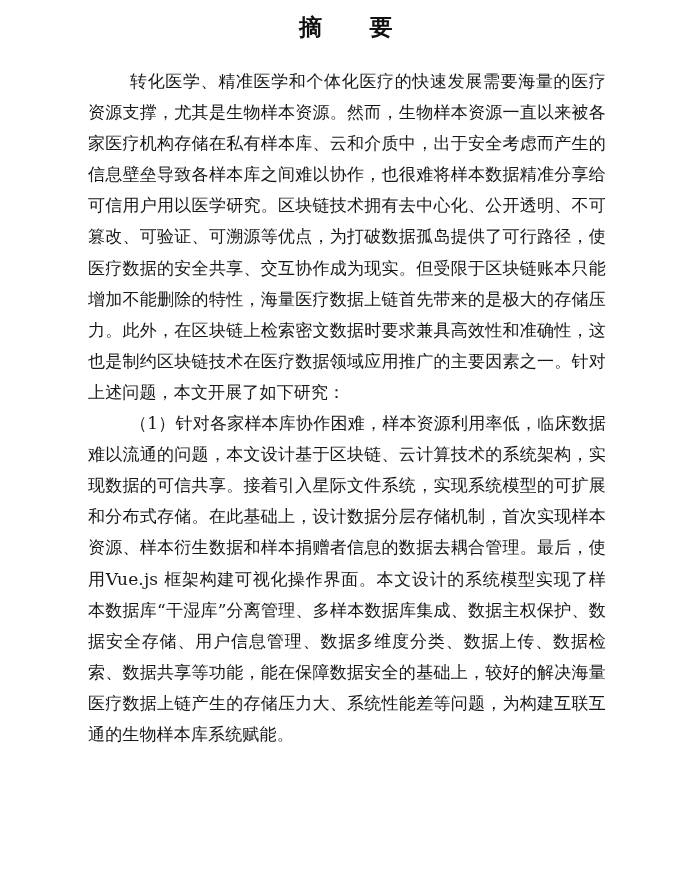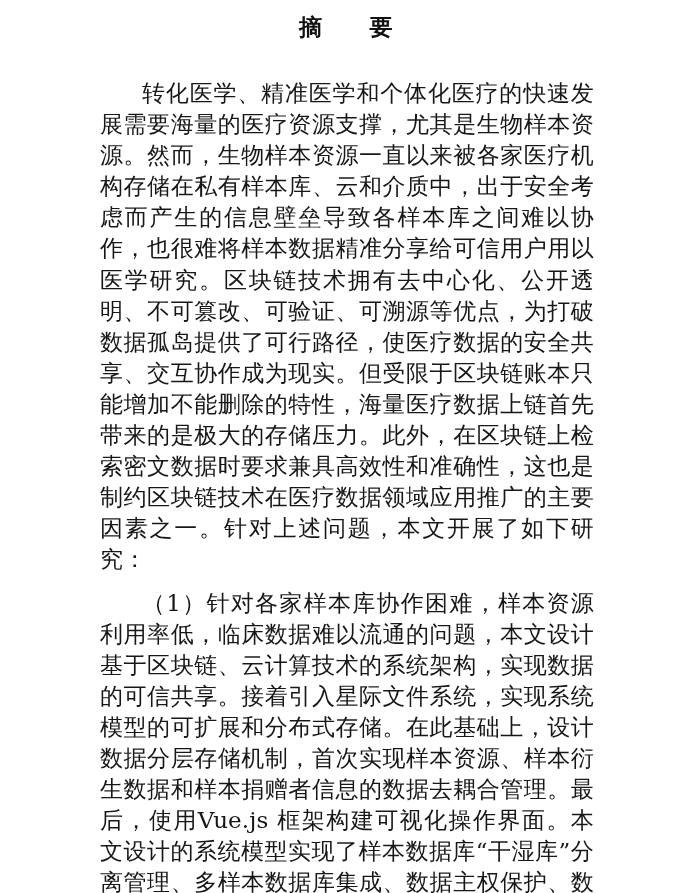--- a/index.html
+++ b/index.html
@@ -39,22 +39,22 @@
   }
 
   .body-block {
     position: absolute;
     top: 66px;
     left: 88px;
     width: 518px;
   }
 
   p.para {
-    margin: 12px;
-    font-size: 23px;
+    margin: 0;
+    font-size: 17px;
     line-height: 31.1px;
     text-align: justify;
     text-align-last: left;
     text-justify: inter-character;
     text-indent: 42px;
     color: #171717;
     word-break: break-all;
     letter-spacing: 0.15px;
     font-weight: 500;
   }

